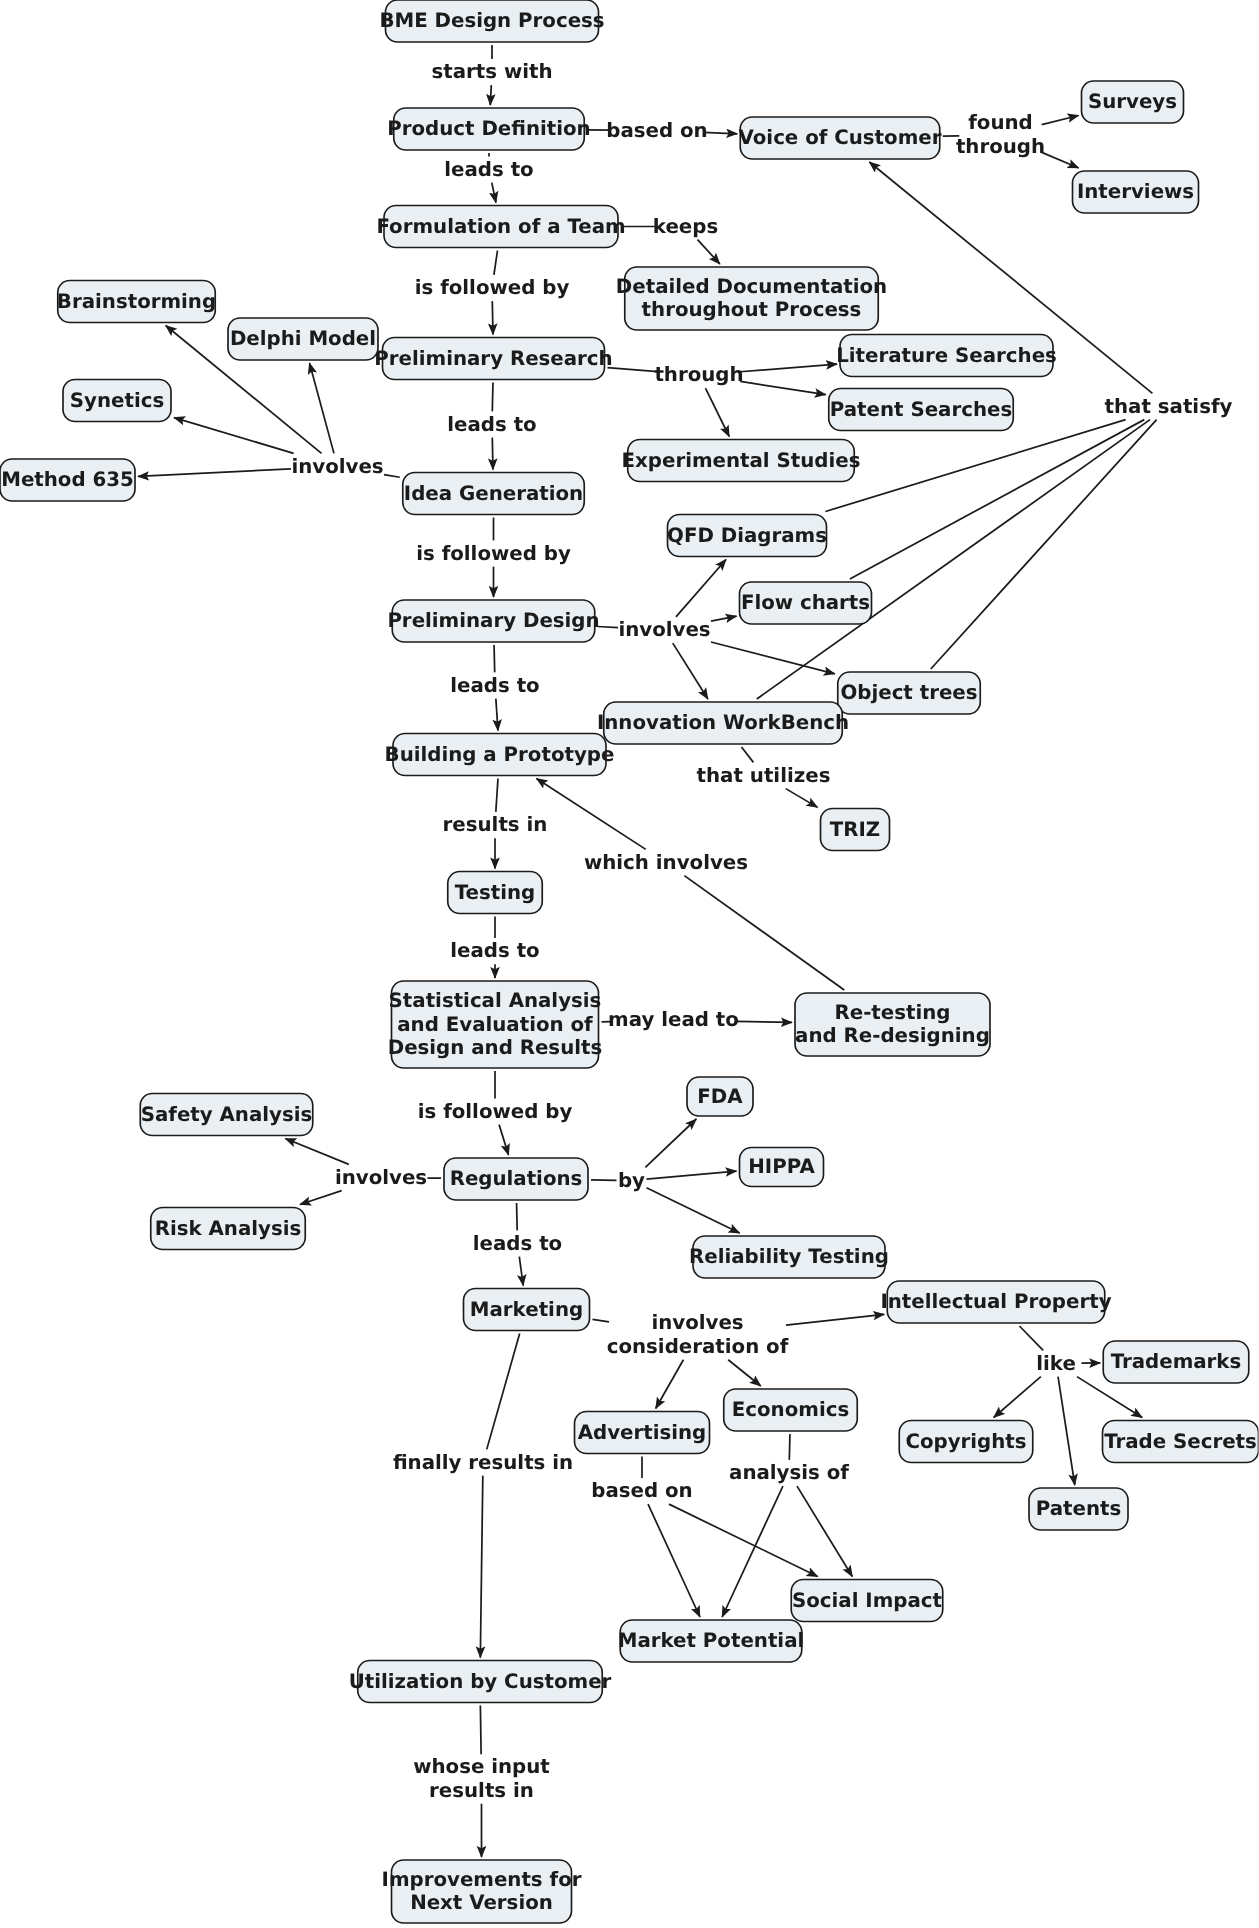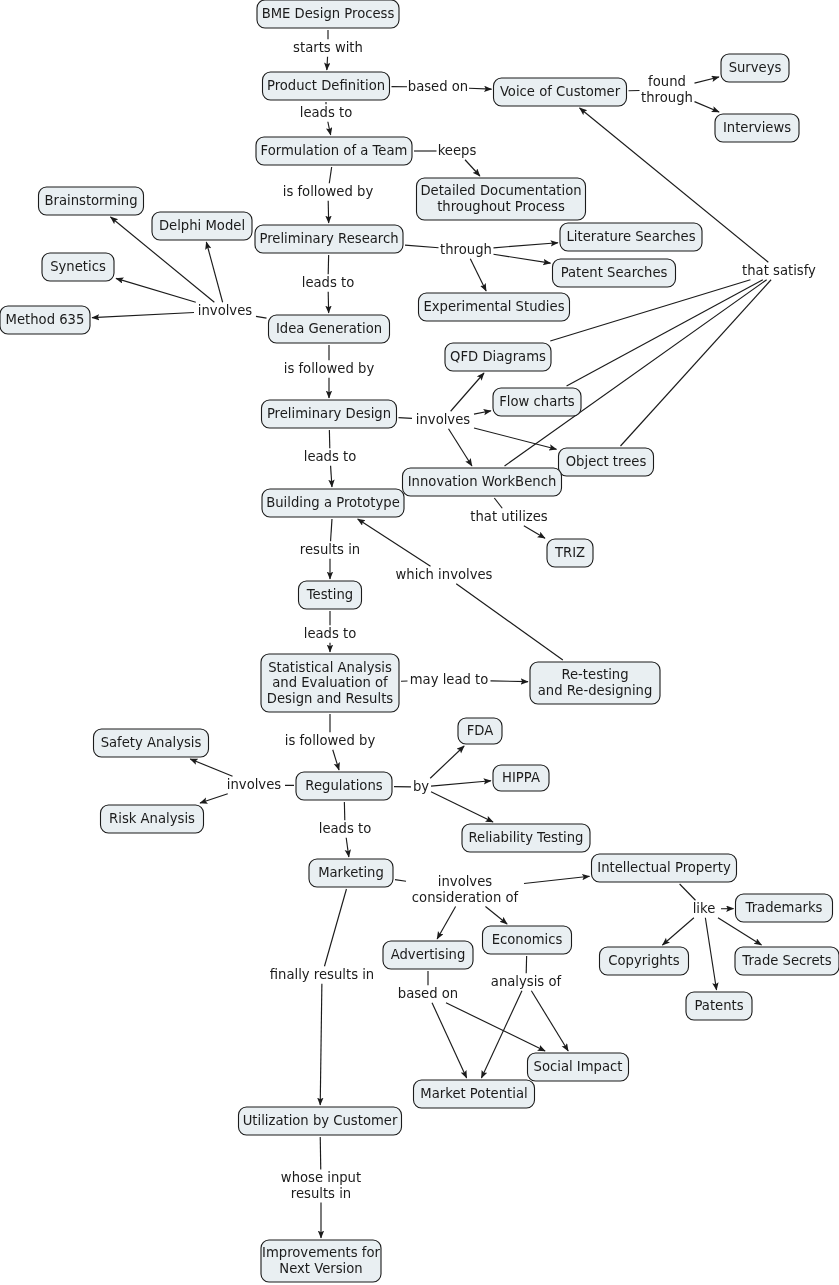--- a/index.html
+++ b/index.html
@@ -10,20 +10,21 @@
   body {
     width: 839px;
     height: 1285px;
     font-family: "DejaVu Sans", sans-serif;
     overflow: hidden;
   }
   #map-root {
     position: relative;
     width: 761px;
     height: 1285px;
+    font-weight: bold;
   }
   svg#cmap {
     position: absolute;
     left: 0;
     top: 0;
     width: 839px;
     height: 1285px;
     display: block;
   }
   .node-box {

